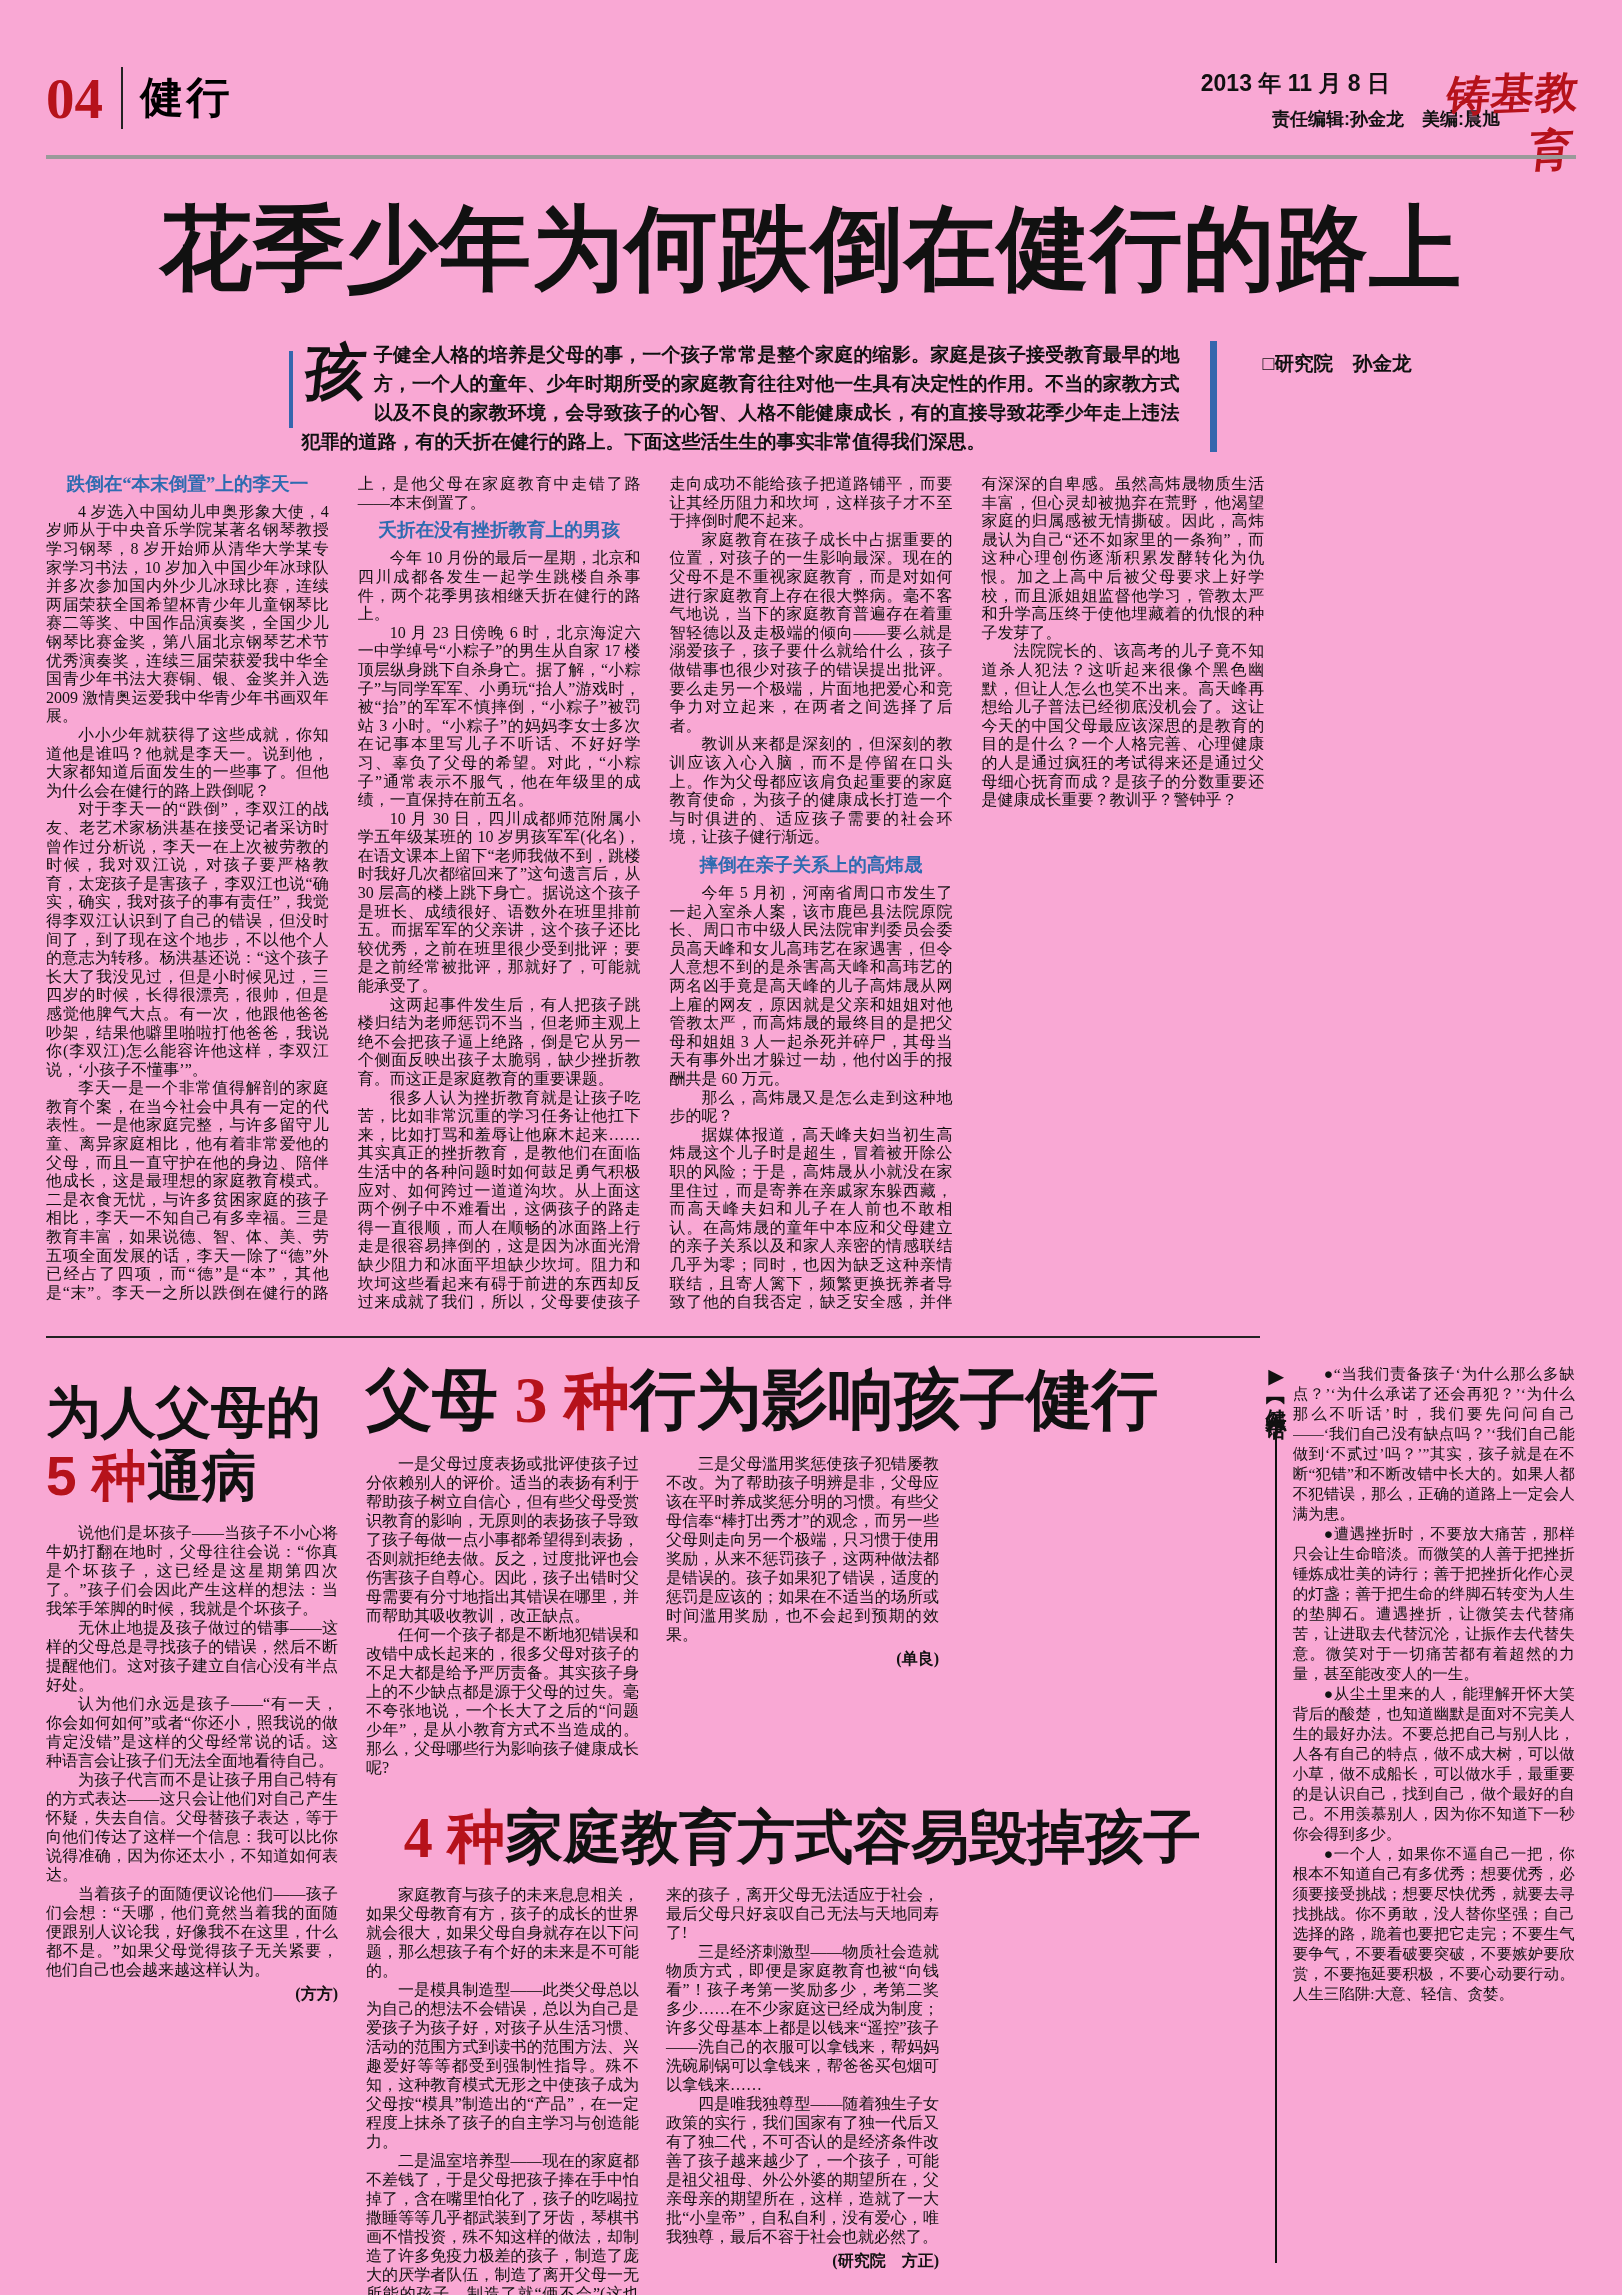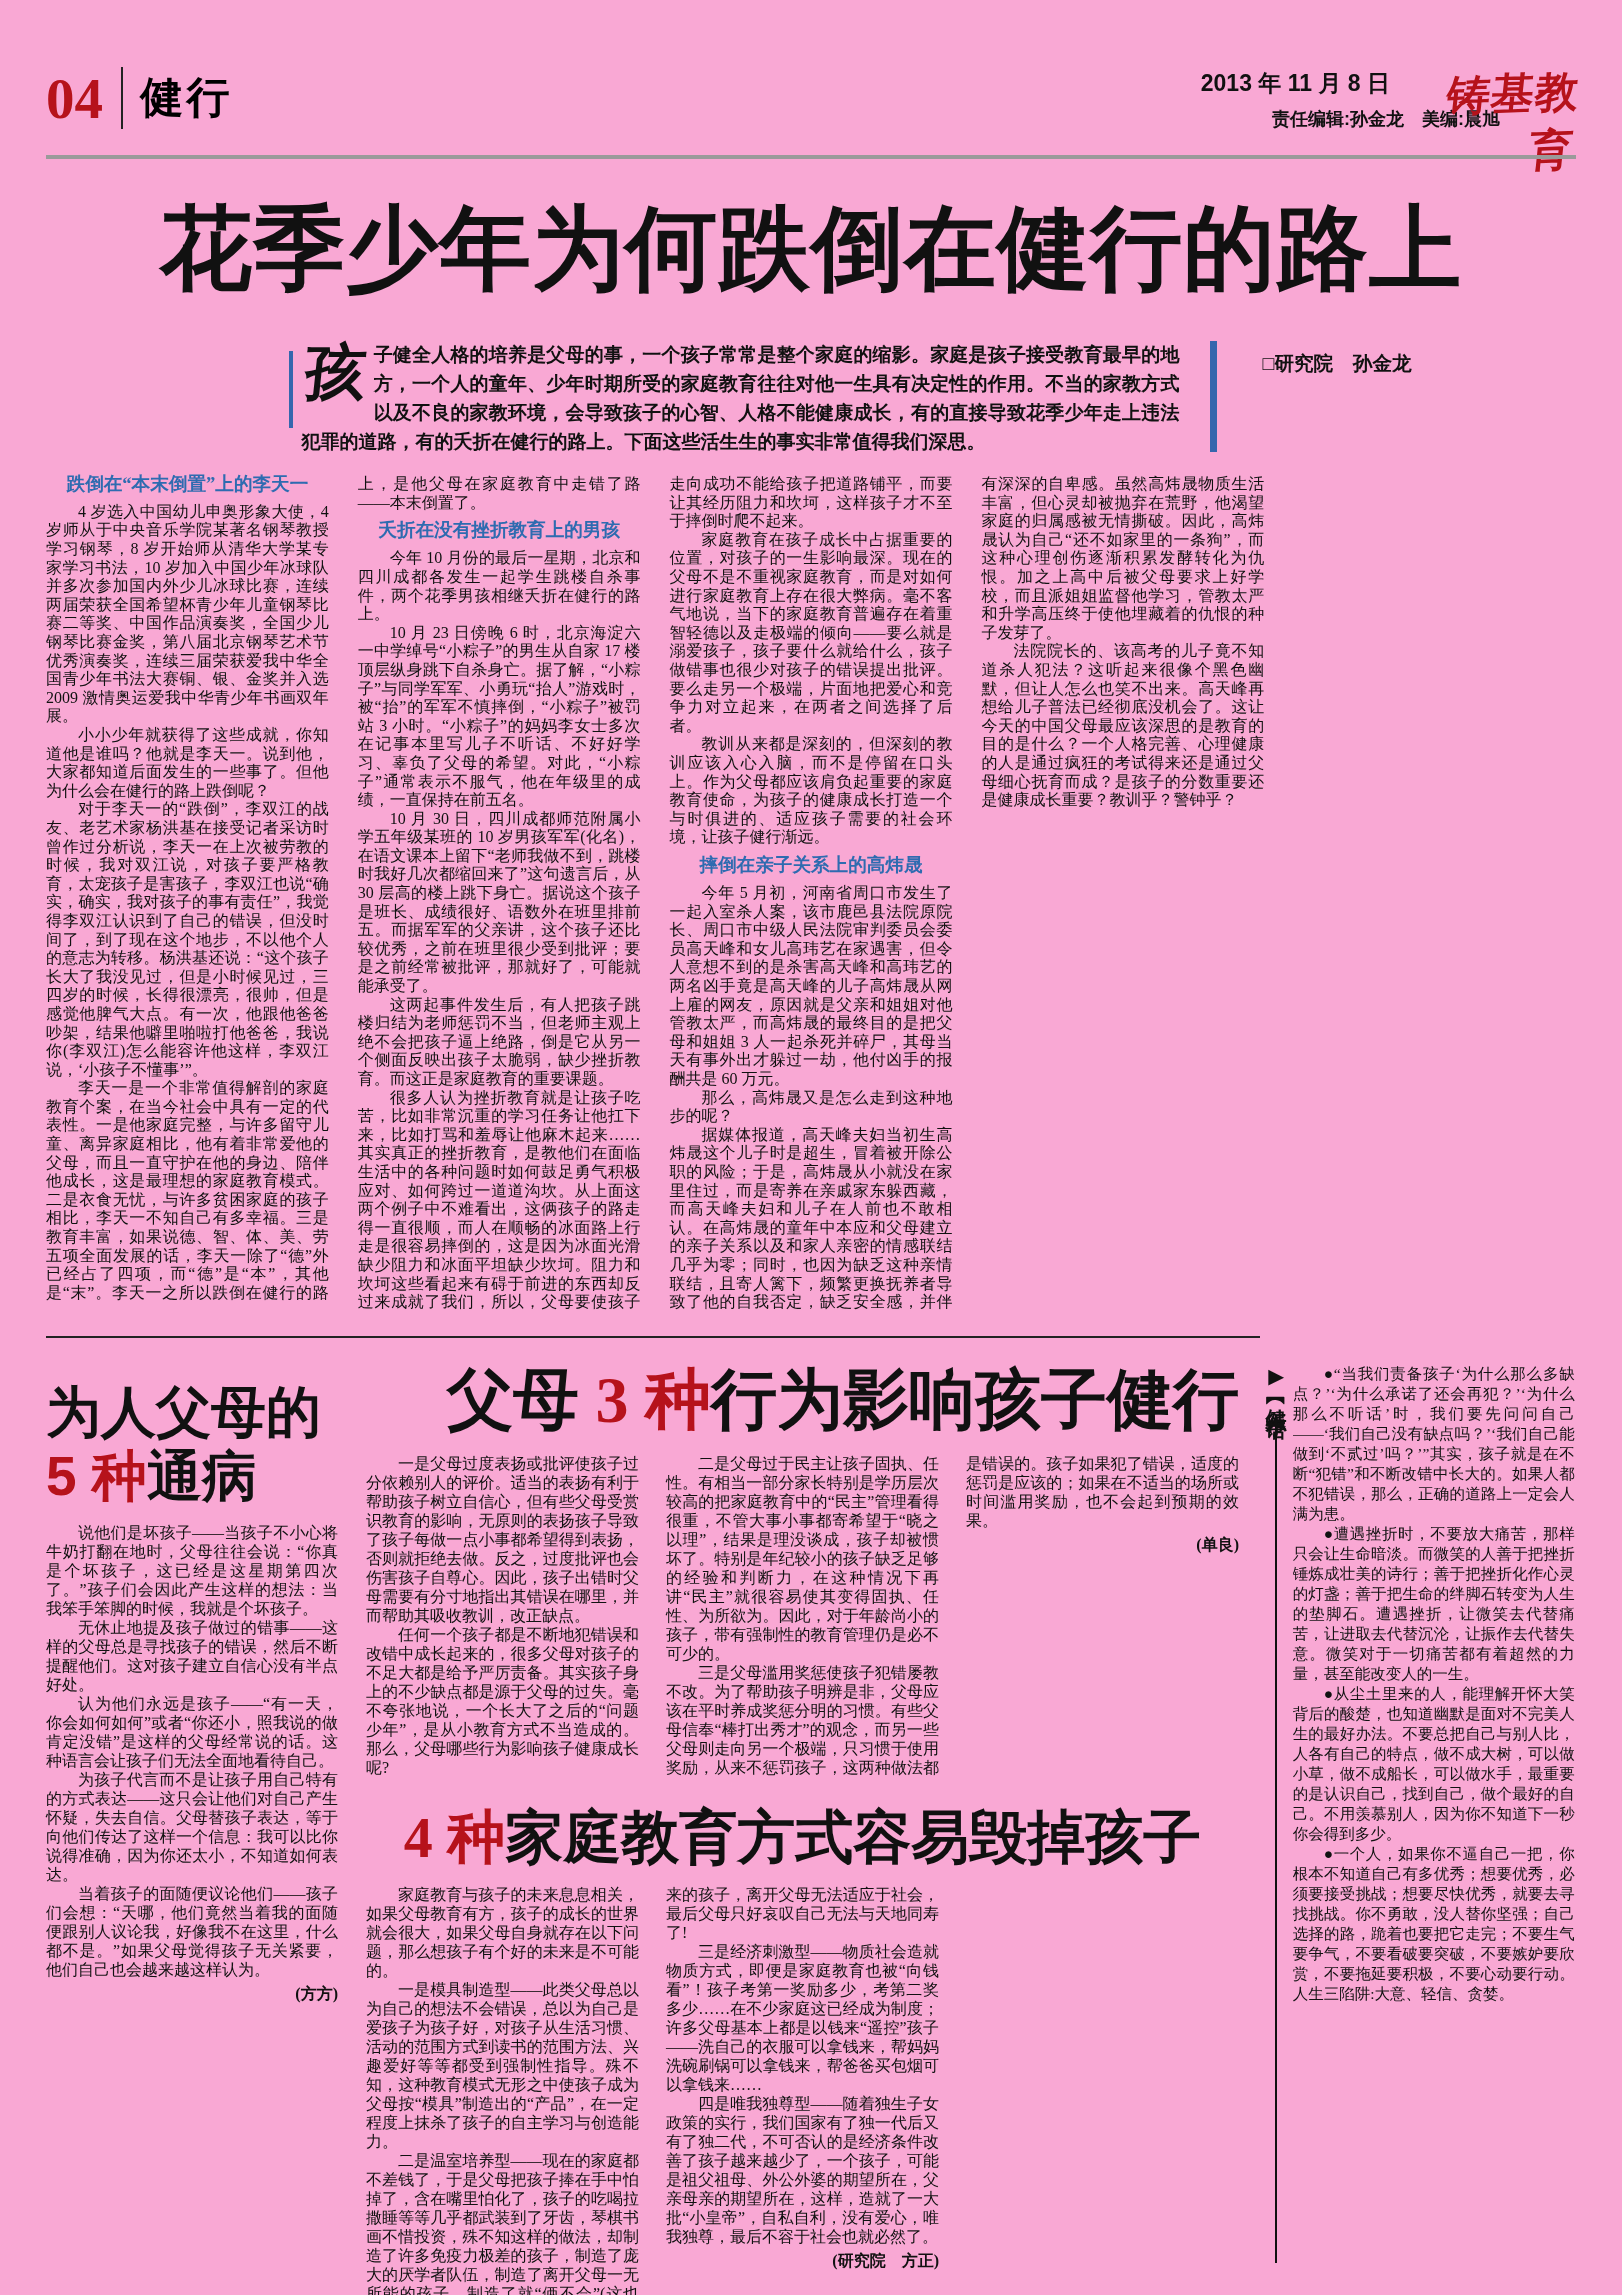--- a/index.html
+++ b/index.html
@@ -46,21 +46,21 @@
 
   .mid-rule{position:absolute;left:46px;right:362px;top:1336px;height:2.1px;background:#222;}
 
   
   .bottom{top:1364px;height:899px;display:flex;}
   .bl{width:292px;flex:none;}
   .bl-title{font-size:55px;font-weight:900;font-family:"Liberation Sans",sans-serif;line-height:1.18;margin:15.5px 0 13.4px 0;}
   .red{color:#b6121b;}
   .bl-body{font-size:16px;line-height:19px;text-align:justify;}
   .mid{width:873px;flex:none;margin-left:28px;}
-  .mid-art1-title{font-size:66px;font-weight:900;font-family:"Liberation Serif",serif;text-align:right;
+  .mid-art1-title{font-size:66px;font-weight:900;font-family:"Liberation Serif",serif;text-align:left;
     white-space:nowrap;line-height:1.1;margin-bottom:17.6px;}
   .mid-art2-title{font-size:58px;font-weight:900;font-family:"Liberation Serif",serif;text-align:center;
     white-space:nowrap;line-height:1.1;margin:20.7px 0 15.5px 0;}
   .mid-cols1{height:331px;column-count:3;column-gap:27px;column-fill:auto;
     font-size:16px;line-height:19px;text-align:justify;}
   .mid-cols2{height:455px;column-count:3;column-gap:27px;column-fill:auto;
     font-size:16px;line-height:19px;text-align:justify;}
   .sig{text-align:right;font-weight:700;margin-top:5.2px;text-indent:0;}
 
   
@@ -152,21 +152,20 @@
     </div>
 
     <div class="mid">
       <div class="mid-art1-title">
         <span>父母</span><span class="red"> 3 种</span><span>行为影响孩子健行</span>
       </div>
       <div class="mid-cols1">
         <div>
             <p class="para">一是父母过度表扬或批评使孩子过分依赖别人的评价。适当的表扬有利于帮助孩子树立自信心，但有些父母受赏识教育的影响，无原则的表扬孩子导致了孩子每做一点小事都希望得到表扬，否则就拒绝去做。反之，过度批评也会伤害孩子自尊心。因此，孩子出错时父母需要有分寸地指出其错误在哪里，并而帮助其吸收教训，改正缺点。</p>
             <p class="para">任何一个孩子都是不断地犯错误和改错中成长起来的，很多父母对孩子的不足大都是给予严厉责备。其实孩子身上的不少缺点都是源于父母的过失。毫不夸张地说，一个长大了之后的“问题少年”，是从小教育方式不当造成的。那么，父母哪些行为影响孩子健康成长呢?</p>
-            <p class="para">二是父母过于民主让孩子固执、任性。有相当一部分家长特别是学历层次较高的把家庭教育中的“民主”管理看得很重，不管大事小事都寄希望于“晓之以理”，结果是理没谈成，孩子却被惯坏了。特别是年纪较小的孩子缺乏足够的经验和判断力，在这种情况下再讲“民主”就很容易使其变得固执、任性、为所欲为。因此，对于年龄尚小的孩子，带有强制性的教育管理仍是必不可少的。</p>
             <p class="para">三是父母滥用奖惩使孩子犯错屡教不改。为了帮助孩子明辨是非，父母应该在平时养成奖惩分明的习惯。有些父母信奉“棒打出秀才”的观念，而另一些父母则走向另一个极端，只习惯于使用奖励，从来不惩罚孩子，这两种做法都是错误的。孩子如果犯了错误，适度的惩罚是应该的；如果在不适当的场所或时间滥用奖励，也不会起到预期的效果。</p>
           </div>
         <p class="para sig">(单良)</p>
       </div>
 
       <div class="mid-art2-title">
         <span class="red">4 种</span><span>家庭教育方式容易毁掉孩子</span>
       </div>
       <div class="mid-cols2">
         <div>

